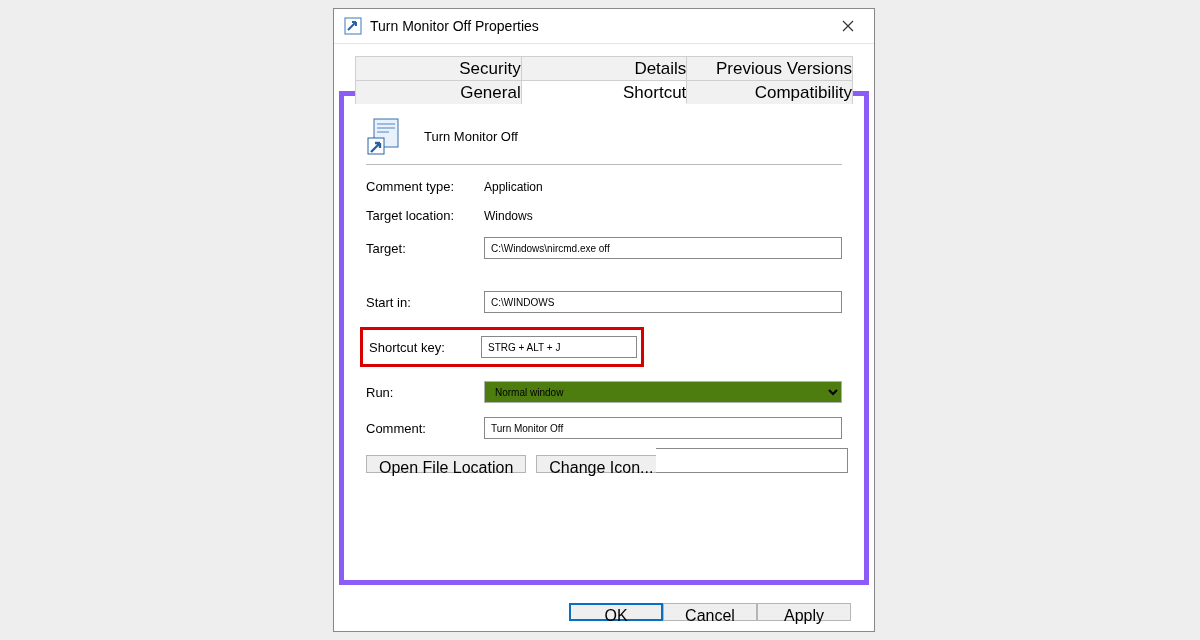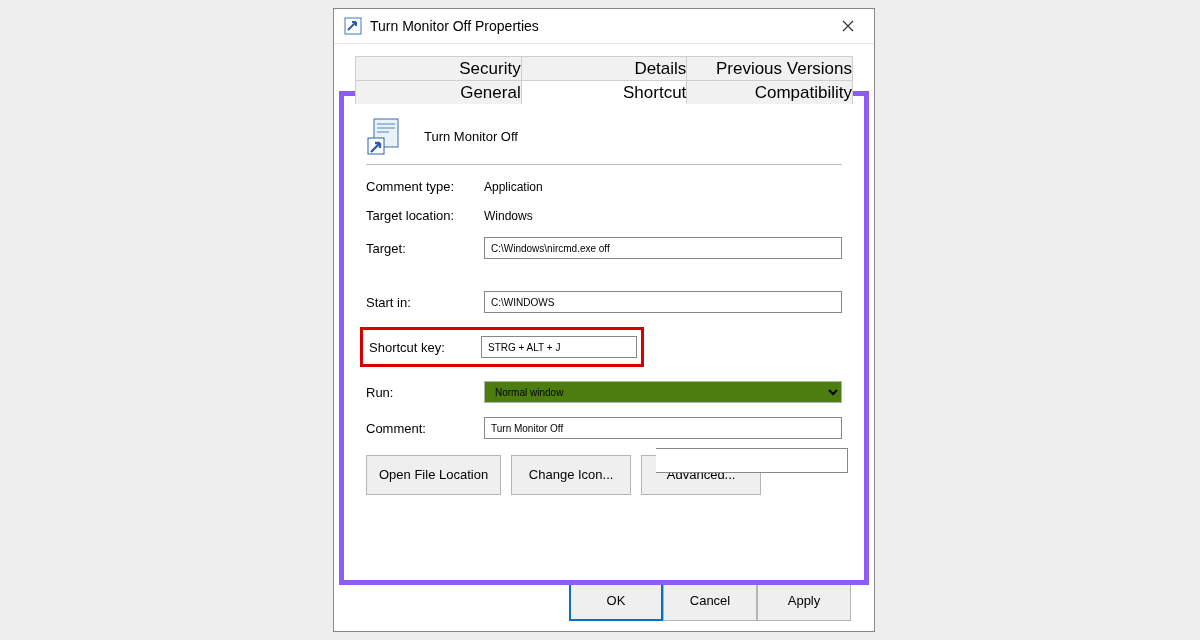--- a/index.html
+++ b/index.html
@@ -153,26 +153,26 @@
     border-left: none;
     background: #fff;
     box-sizing: border-box;
   }
 
   .btnrow {
     display: flex; gap: 10px;
     margin-top: 16px;
   }
   .btn {
-    height: 40px;
+    height: 18px;
     padding: 0 12px;
     background: #efefef;
     border: 1px solid #b5b5b5;
     font-family: inherit;
-    font-size: 13px;
+    font-size: 16px;
     cursor: default;
     line-height: 24px;
   }
   .btnrow .btn { min-width: 120px; }
 
   .footer {
     position: absolute;
     right: 23px; bottom: 10px;
     display: flex; gap: 0;
   }

